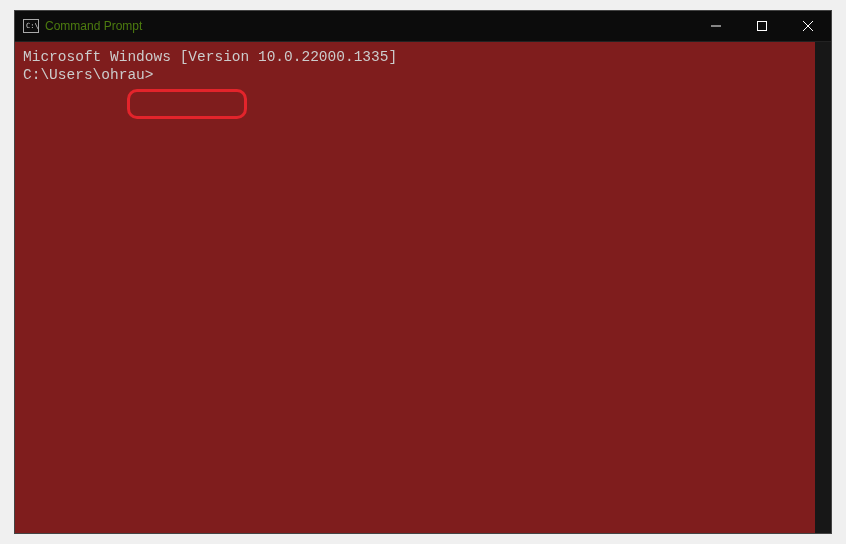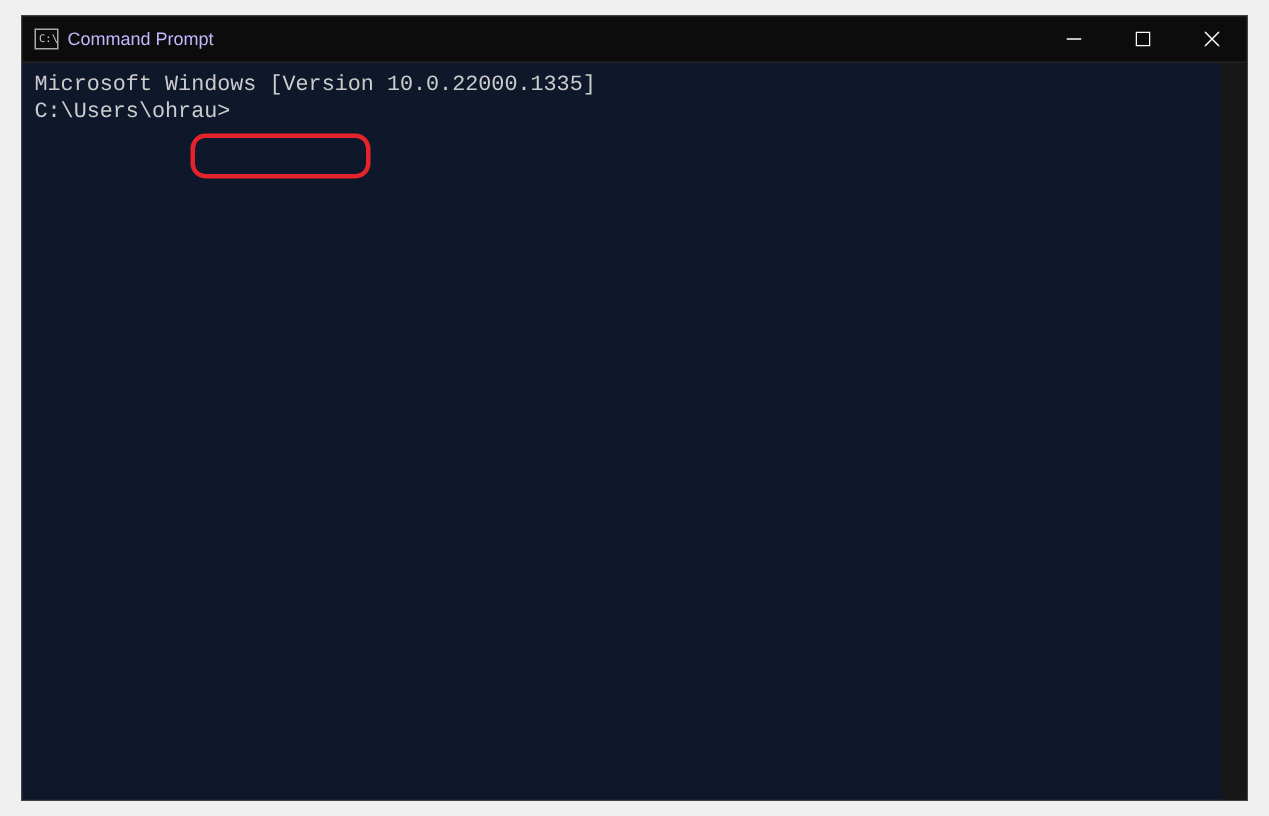--- a/index.html
+++ b/index.html
@@ -50,21 +50,21 @@
       justify-content: flex-start;
       padding-left: 2px;
     }
     .app-icon-text {
       font-size: 7px;
       color: #ccc;
       font-family: monospace;
       line-height: 1;
     }
     .title-text {
-      color: #c4b5fd;
+      color: #4d7c0f;
       font-size: 12px;
       font-weight: 400;
     }
     .titlebar-right {
       display: flex;
       height: 100%;
     }
     .win-btn {
       width: 46px;
       height: 100%;
@@ -75,21 +75,21 @@
       background: transparent;
       border: none;
       cursor: pointer;
     }
     .win-btn svg {
       width: 10px;
       height: 10px;
     }
     .terminal-body {
       flex: 1;
-      background: #0f172a;
+      background: #7f1d1d;
       padding: 6px 8px;
       font-family: Consolas, 'Courier New', monospace;
       font-size: 14.5px;
       line-height: 18px;
       color: #cccccc;
       position: relative;
       overflow: hidden;
     }
     .terminal-line {
       white-space: pre;

